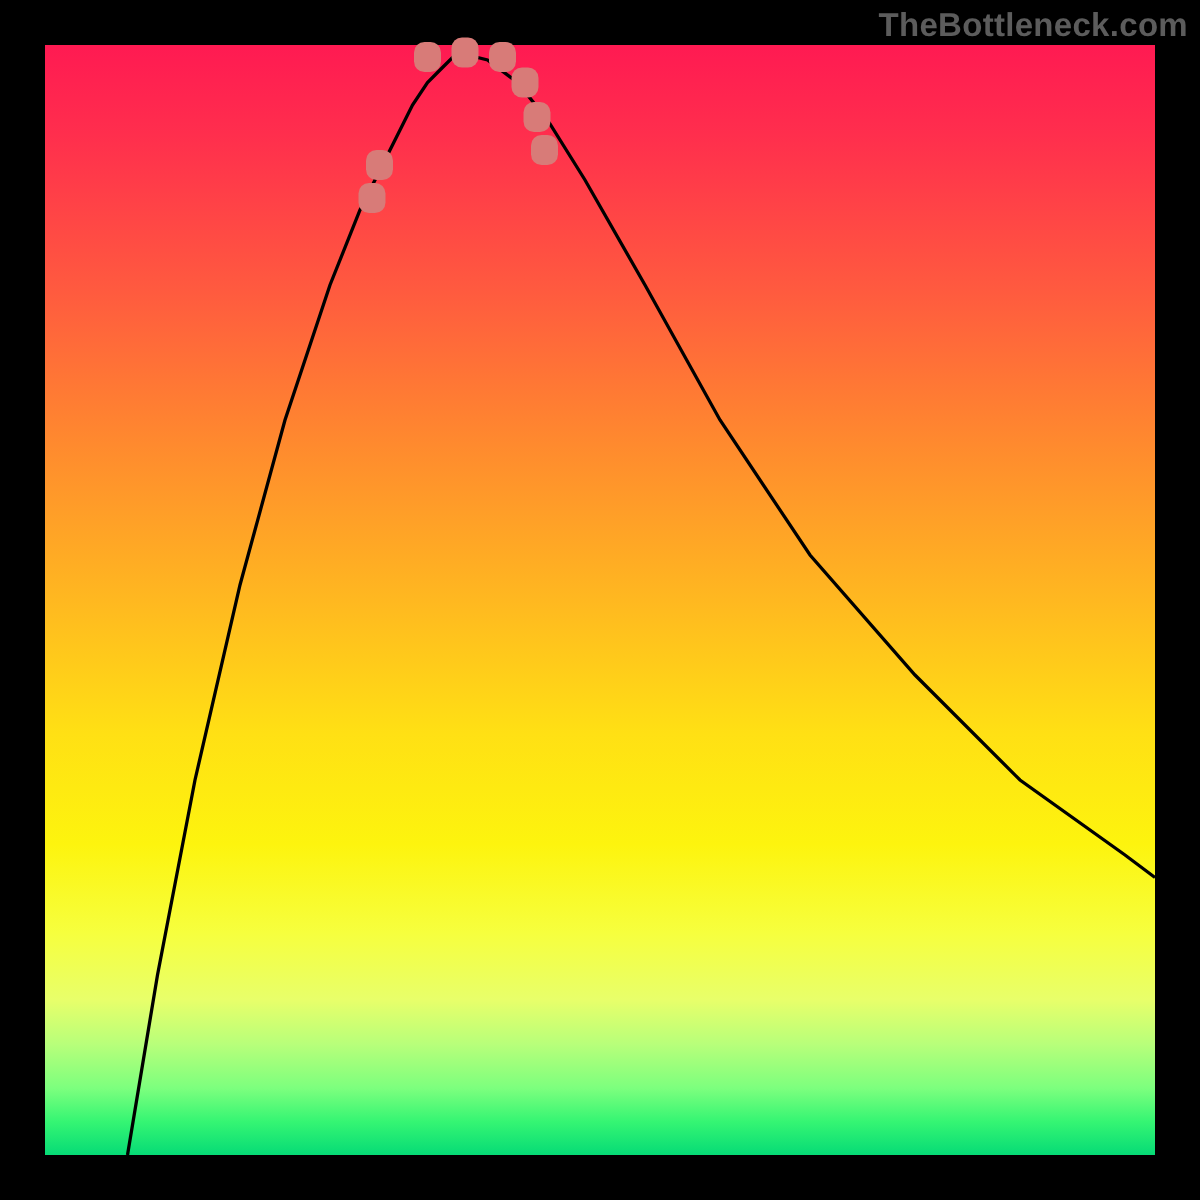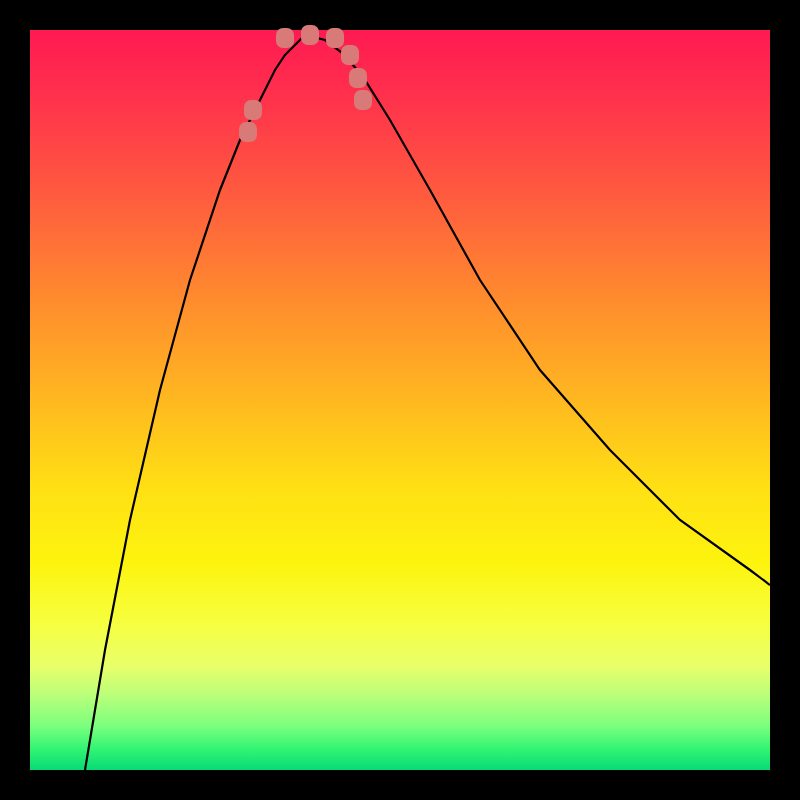--- a/index.html
+++ b/index.html
@@ -53,20 +53,21 @@
     height: 20px;
     background: #d87b78;
     border-radius: 7px;
     transform: translate(-50%, -50%);
   }
 </style>
 </head>
 <body>
 
 <div class="frame">
+  <div class="watermark">TheBottleneck.com</div>
   <div class="plot-area">
     <svg class="curve" viewBox="0 0 740 740" preserveAspectRatio="none">
       <path id="curve-path" fill="none" stroke="#000" stroke-width="2.2" d="M55.0 740.0 L75.0 620.0 L100.0 490.0 L130.0 360.0 L160.0 250.0 L190.0 160.0 L210.0 110.0 L230.0 70.0 L245.0 40.0 L255.0 25.0 L265.0 15.0 L275.0 5.0 L275.0 5.0 L295.0 10.0 L315.0 25.0 L335.0 50.0 L360.0 90.0 L400.0 160.0 L450.0 250.0 L510.0 340.0 L580.0 420.0 L650.0 490.0 L720.0 540.0 L740.0 555.0"></path>
     </svg>
   <div class="marker" style="left: 218px; top: 102px;"></div>
       <div class="marker" style="left: 223px; top: 80px;"></div>
       <div class="marker" style="left: 255px; top: 8px;"></div>
       <div class="marker" style="left: 280px; top: 5px;"></div>
       <div class="marker" style="left: 305px; top: 8px;"></div>
       <div class="marker" style="left: 320px; top: 25px;"></div>

